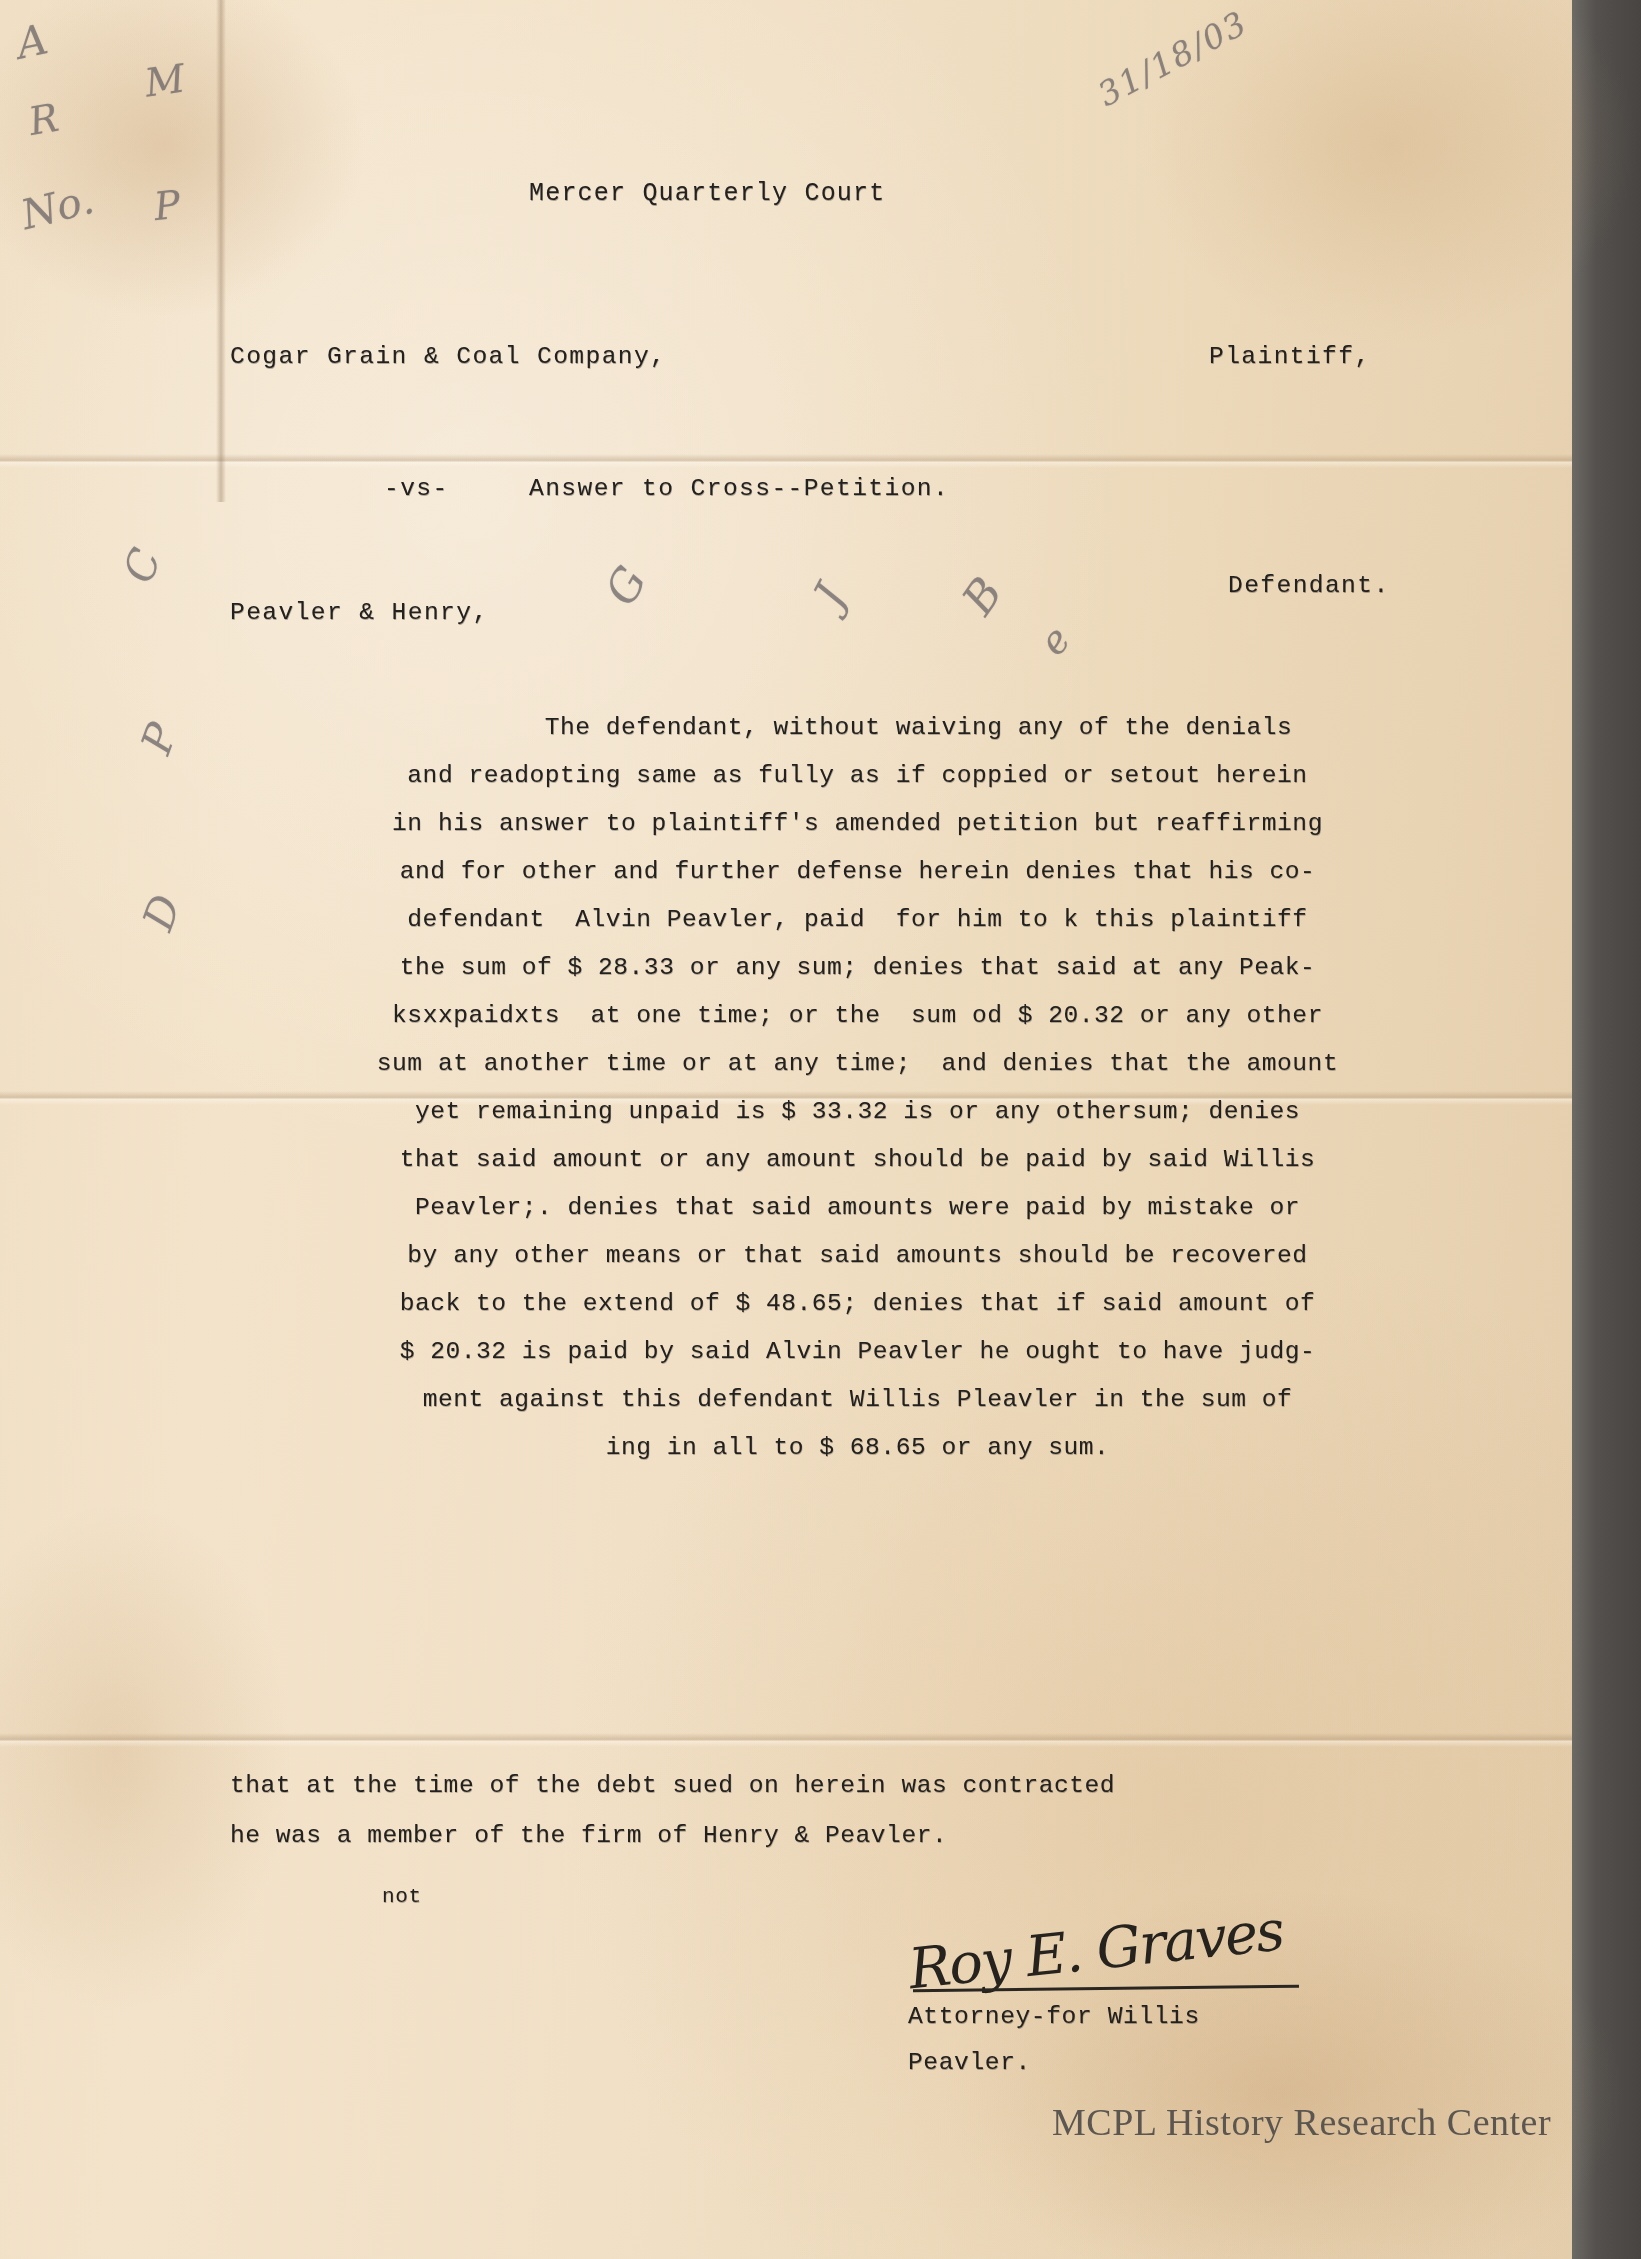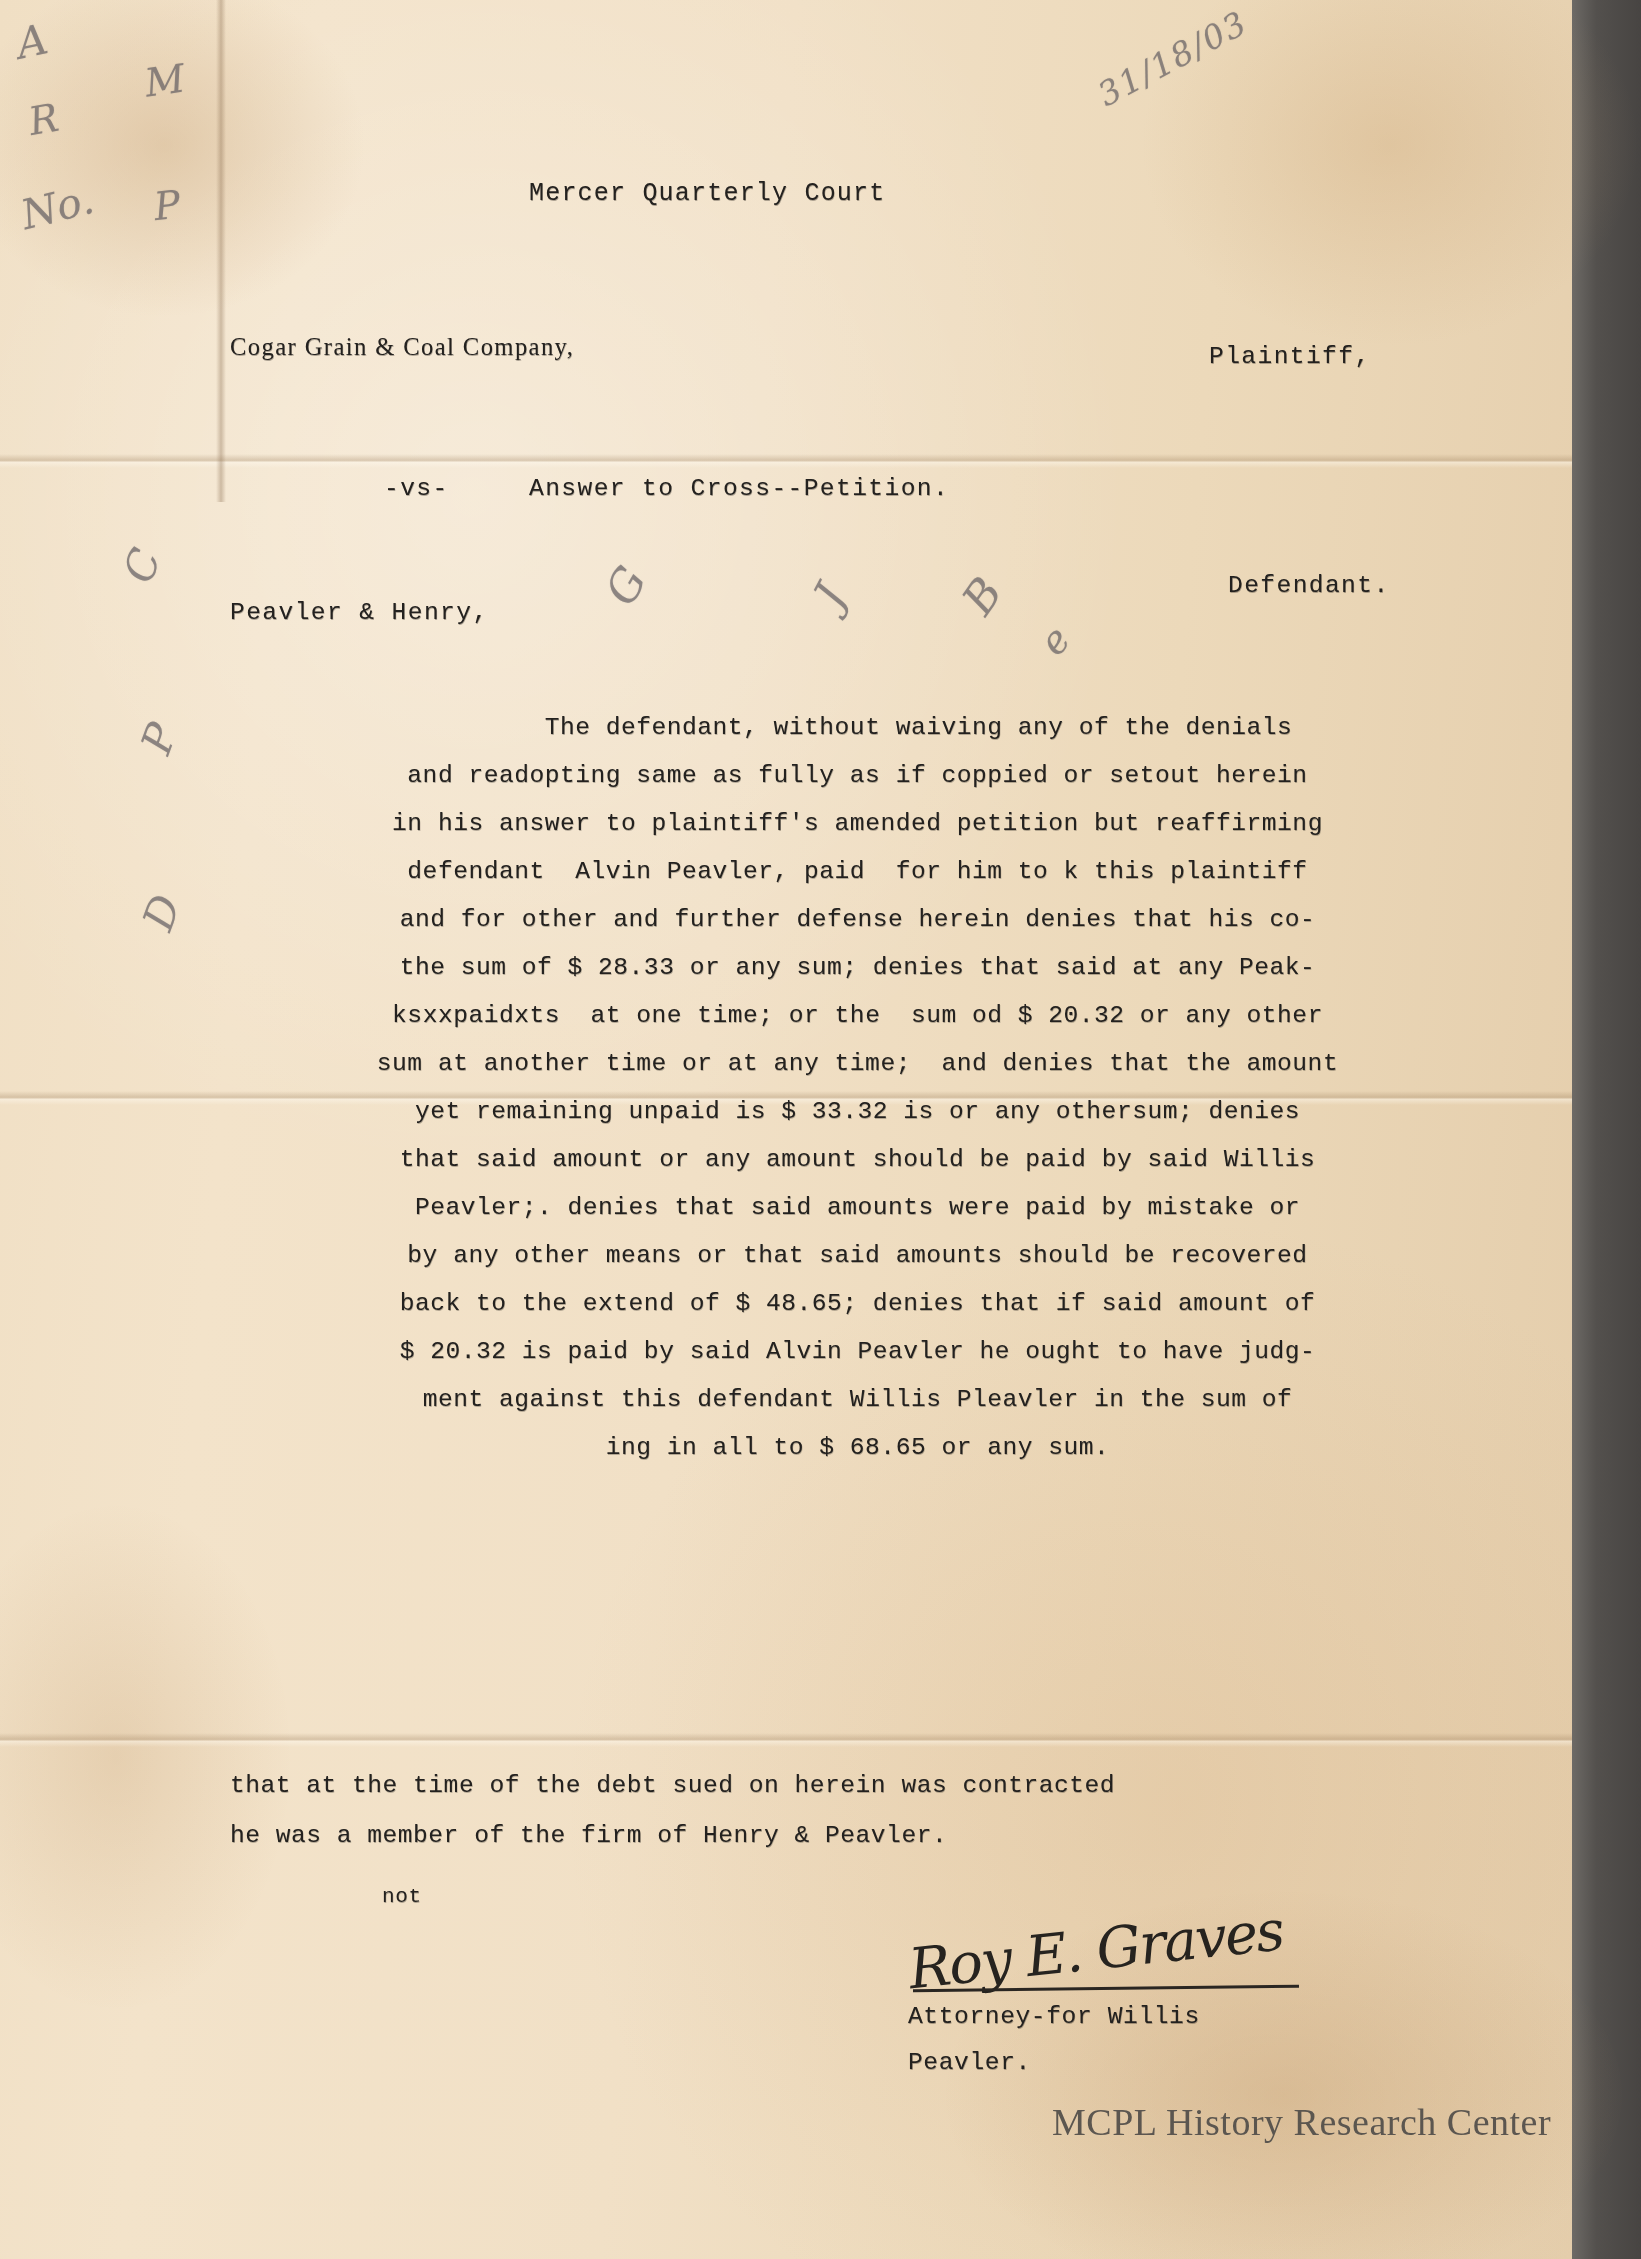--- a/index.html
+++ b/index.html
@@ -67,21 +67,21 @@
   .typed {
     position: absolute;
     color: #23211f;
     font-family: "Liberation Mono", monospace;
     font-size: 24.6px;
     letter-spacing: 0.6px;
     white-space: pre;
     text-shadow: 0.5px 0.5px 0 rgba(40,35,30,0.35);
   }
   .title   { left: 529px; top: 179px;  font-size: 25px; letter-spacing: 1.2px; }
-  .party-p { left: 230px; top: 333px;  letter-spacing: 1.4px; font-family: Liberation Serif, serif; }
+  .party-p { left: 230px; top: 343px;  letter-spacing: 1.4px; }
   .label-p { left: 1209px; top: 343px; letter-spacing: 1.4px; }
   .vs      { left: 384px; top: 475px;  letter-spacing: 1.4px; }
   .doctype { left: 529px; top: 475px;  letter-spacing: 1.4px; }
   .party-d { left: 230px; top: 599px;  letter-spacing: 1.4px; }
   .label-d { left: 1228px; top: 572px; letter-spacing: 1.4px; }
 
   .body {
     position: absolute;
     left: 230px;
     top: 714px;
@@ -199,22 +199,22 @@
   <div class="typed label-p">Plaintiff,</div>
   <div class="typed vs">-vs-</div>
   <div class="typed doctype">Answer to Cross--Petition.</div>
   <div class="typed party-d">Peavler &amp; Henry,</div>
   <div class="typed label-d">Defendant.</div>
 
   <div class="body">
     <span class="ln">        The defendant, without waiving any of the denials</span>
     <span class="ln">and readopting same as fully as if coppied or setout herein</span>
     <span class="ln">in his answer to plaintiff's amended petition but reaffirming</span>
+    <span class="ln">and for other and further defense herein denies that his co-</span>
     <span class="ln">defendant  Alvin Peavler, paid  for him to k this plaintiff</span>
-    <span class="ln">and for other and further defense herein denies that his co-</span>
     <span class="ln">the sum of $ 28.33 or any sum; denies that said at any Peak-</span>
     <span class="ln">ksxxpaidxts  at one time; or the  sum od $ 20.32 or any other</span>
     <span class="ln">sum at another time or at any time;  and denies that the amount</span>
     <span class="ln">yet remaining unpaid is $ 33.32 is or any othersum; denies</span>
     <span class="ln">that said amount or any amount should be paid by said Willis</span>
     <span class="ln">Peavler;. denies that said amounts were paid by mistake or</span>
     <span class="ln">by any other means or that said amounts should be recovered</span>
     <span class="ln">back to the extend of $ 48.65; denies that if said amount of</span>
     <span class="ln">$ 20.32 is paid by said Alvin Peavler he ought to have judg-</span>
     <span class="ln">ment against this defendant Willis Pleavler in the sum of</span>

